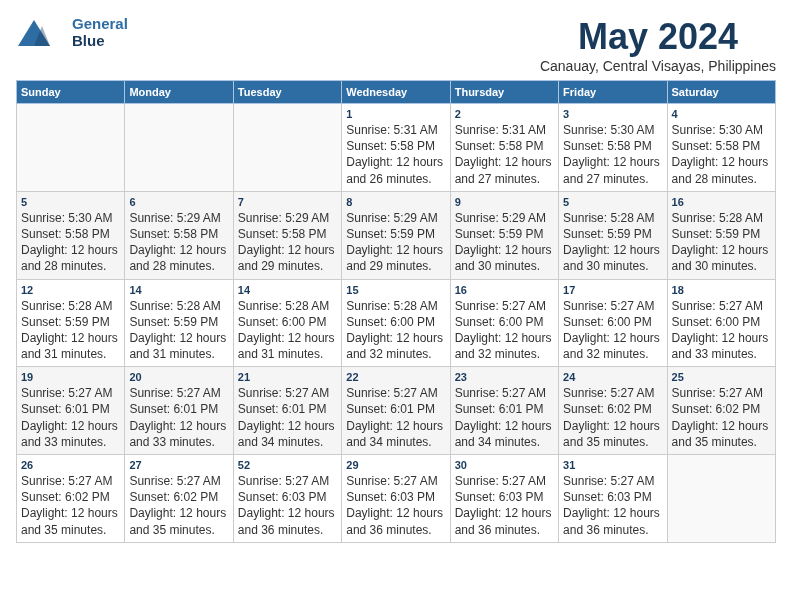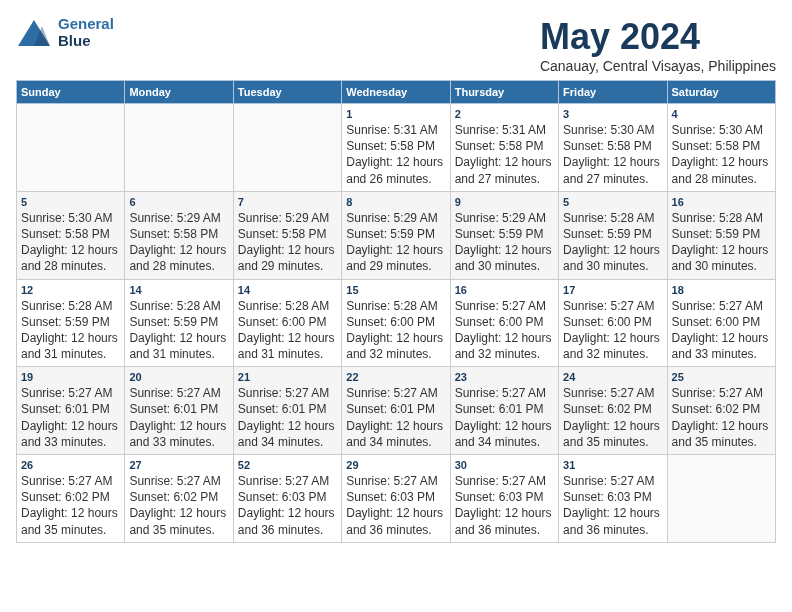--- a/index.html
+++ b/index.html
@@ -12,35 +12,35 @@
     }
     .header {
       display: flex;
       justify-content: space-between;
       align-items: flex-start;
       margin-bottom: 6px;
     }
     .logo {
       display: flex;
       align-items: center;
-      gap: 6px;
+      gap: 20px;
       justify-content: center;
     }
     .logo-text {
       font-size: 15px;
       font-weight: bold;
       color: #1a3a5c;
       line-height: 1.1;
     }
     .logo-blue { color: #2e6da4; }
     .logo-icon {
       width: 36px;
       height: 30px;
     }
-    .title-block { text-align: left; }
+    .title-block { text-align: center; }
     .month-title {
       font-size: 36px;
       font-weight: bold;
       color: #1a3a5c;
     }
     .subtitle {
       font-size: 14px;
       color: #333;
       font-weight: normal;
     }

